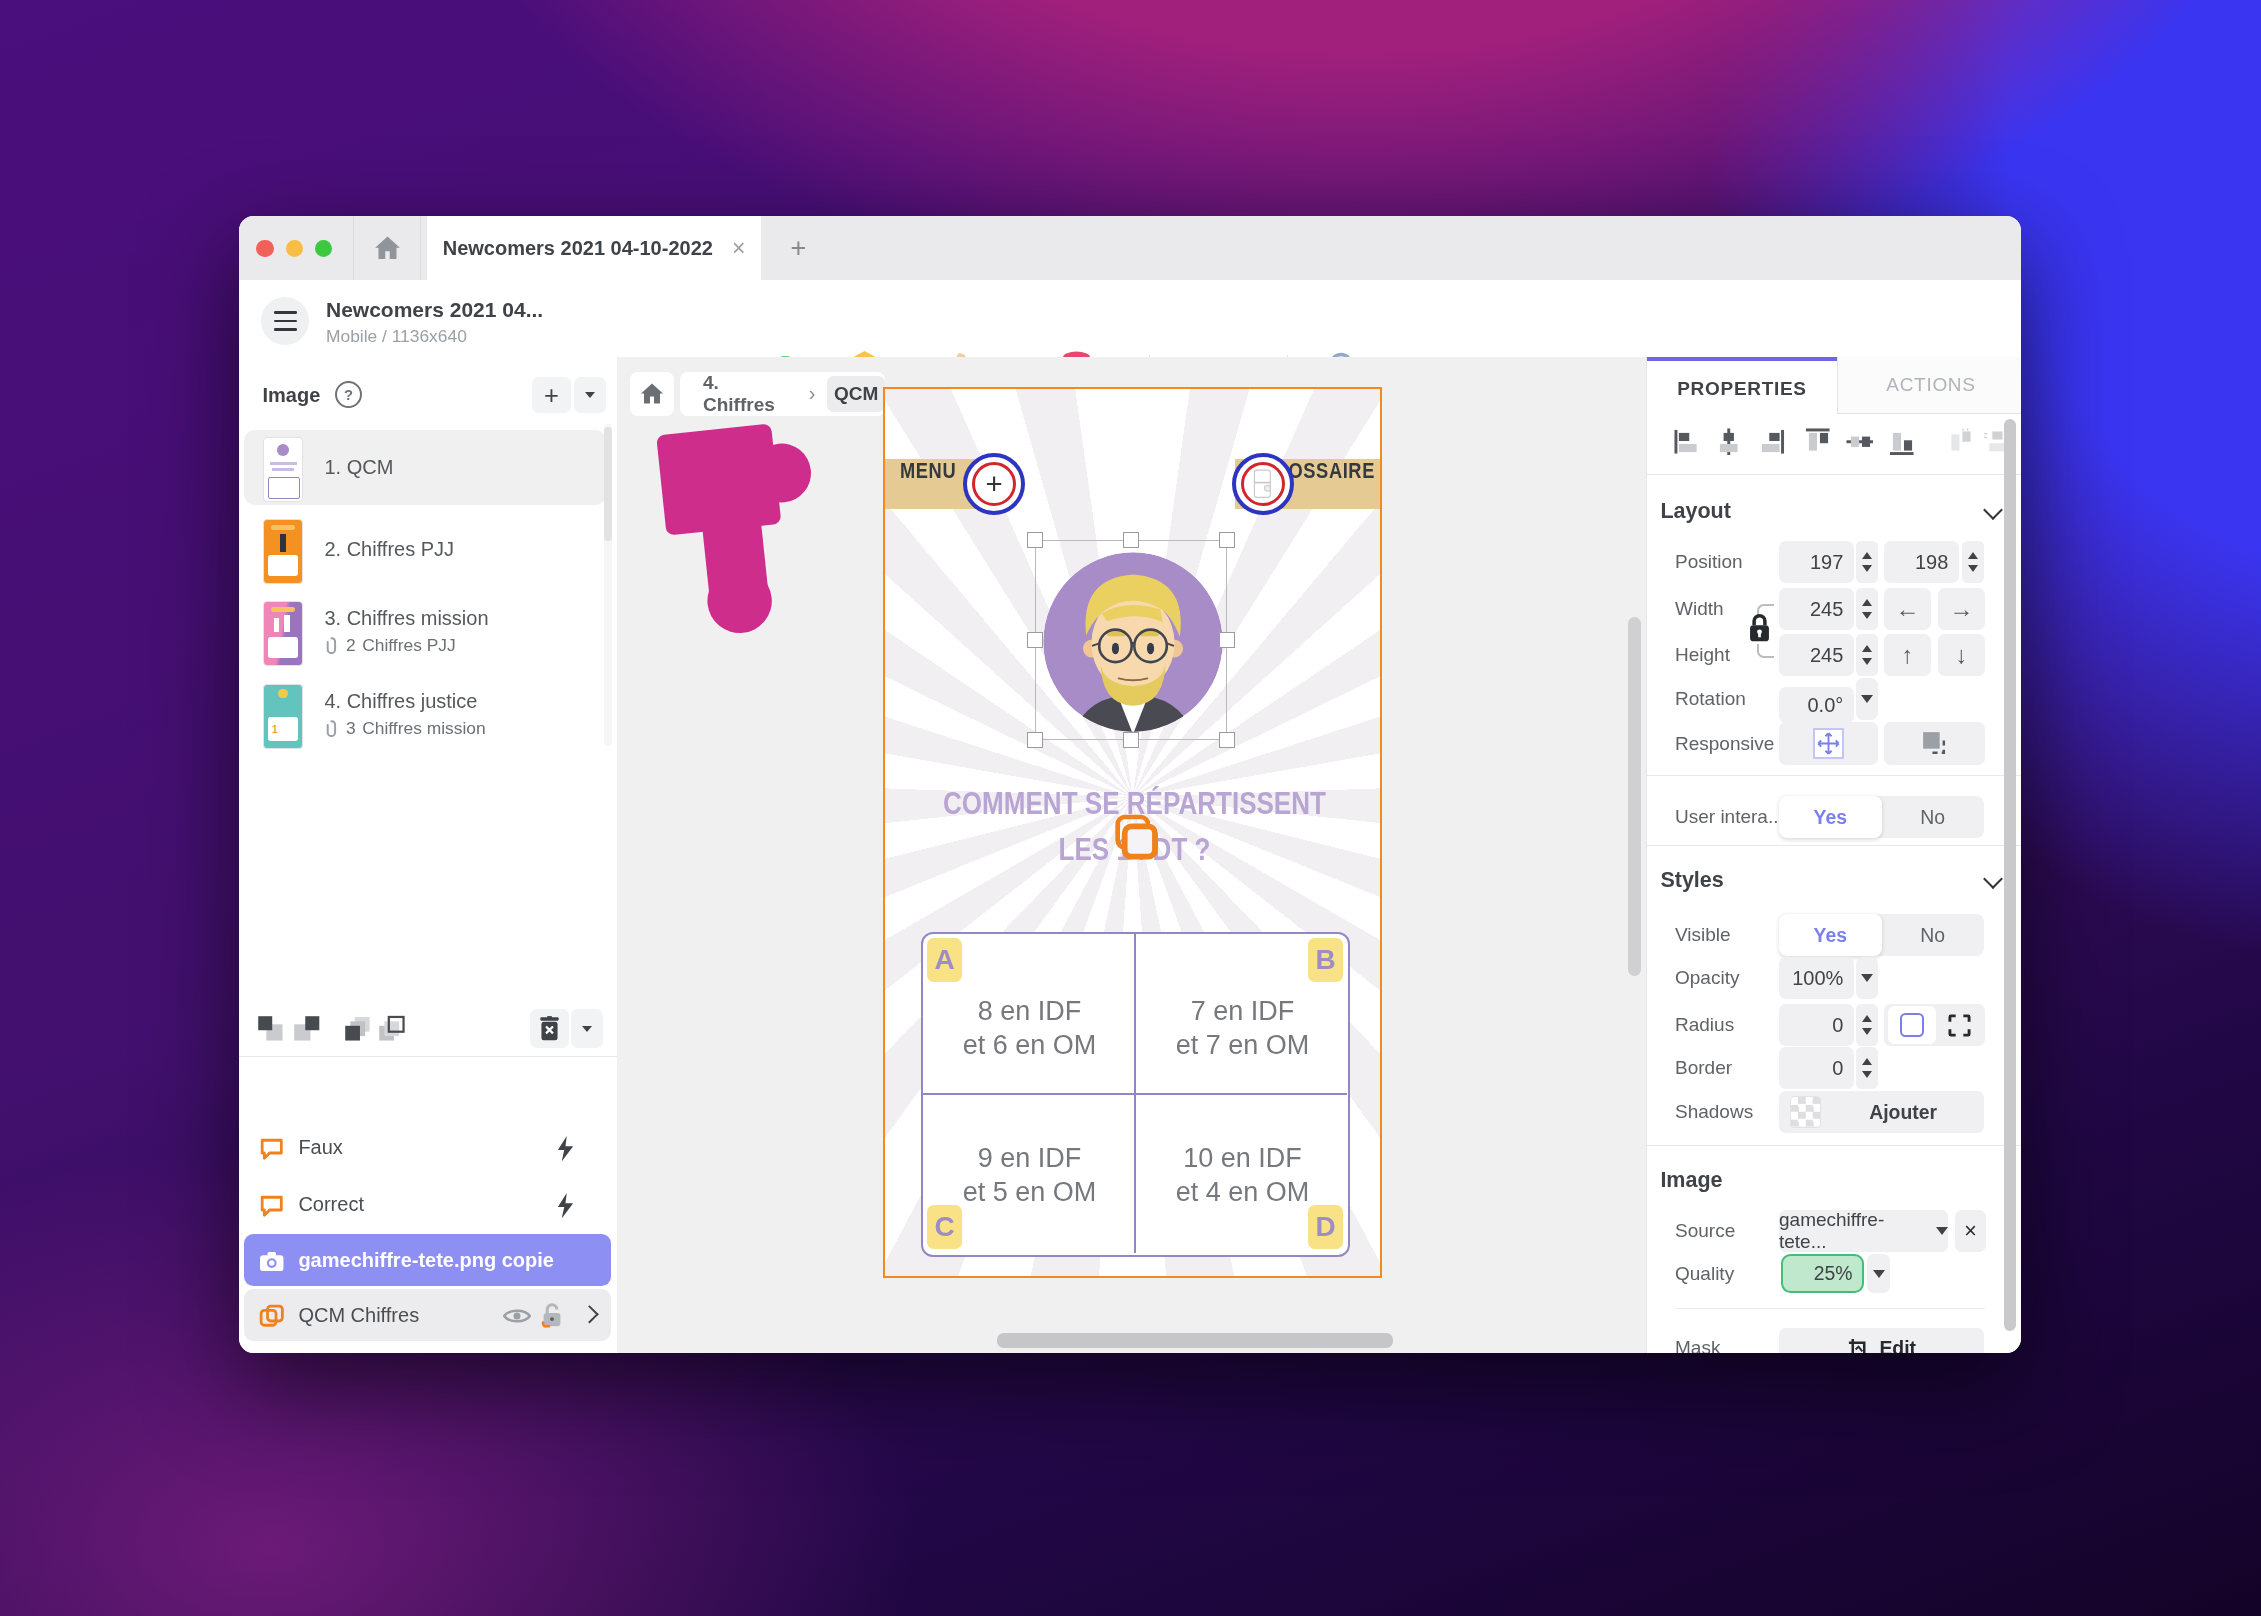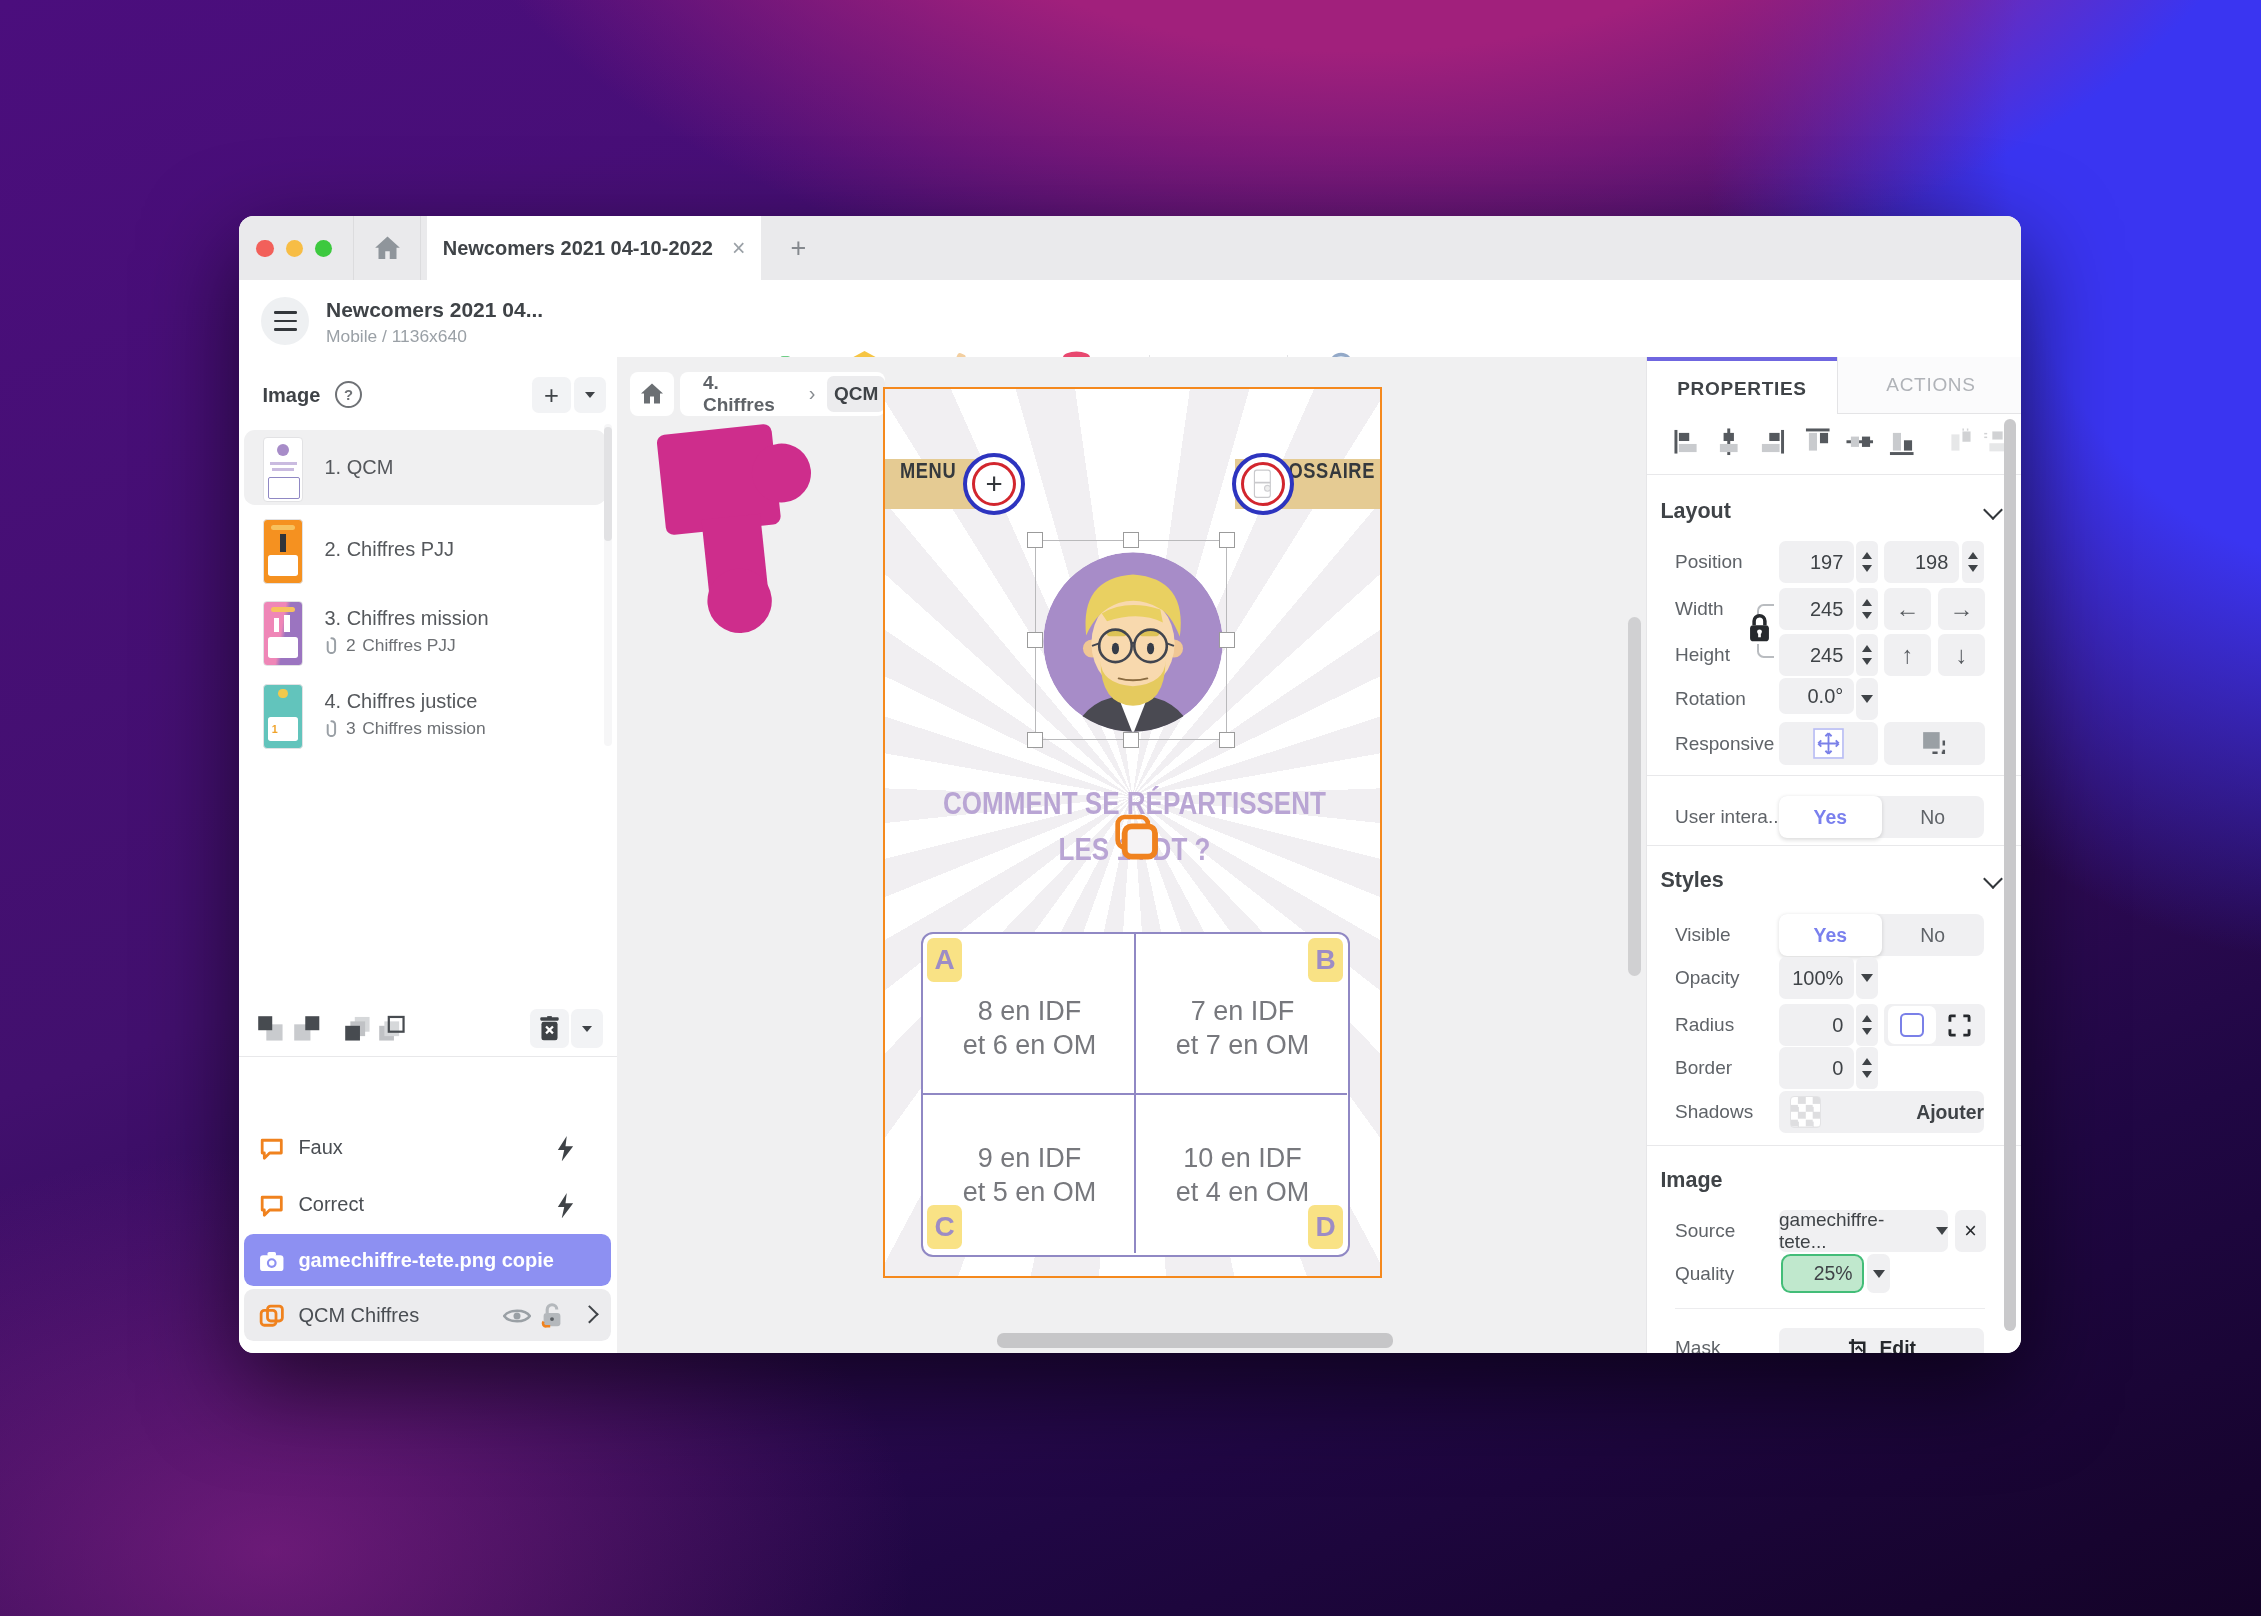--- a/index.html
+++ b/index.html
@@ -558,21 +558,21 @@
     <div class="abs lbl" style="left:28px;top:277px;height:42px">Height</div>
     <div class="abs field" style="left:132px;top:277px;width:75px;height:42px">245</div>
     <div class="abs spin" style="left:209px;top:277px;width:21.5px;height:42px">
         <i class="tri-u"></i>
         <i class="tri-d"></i>
       </div>
     <div class="abs ibtn" style="left:237px;top:277px;width:47px;height:42px;font-size:24px;color:#55595e">↑</div>
     <div class="abs ibtn" style="left:291px;top:277px;width:47px;height:42px;font-size:24px;color:#55595e">↓</div>
 
     <div class="abs lbl" style="left:28px;top:321px;height:42px">Rotation</div>
-    <div class="abs field" style="left:132px;top:321px;width:75px;height:36px">0.0°</div>
+    <div class="abs field" style="left:132px;top:330px;width:75px;height:36px">0.0°</div>
     <div class="abs ibtn" style="left:209px;top:321px;width:21.5px;height:42px">
         <div class="caret"></div>
       </div>
 
     <div class="abs lbl" style="left:28px;top:365px;height:43px">Responsive</div>
     <div class="abs ibtn" style="left:132px;top:365px;width:99px;height:43px">
       <svg width="31" height="31" viewBox="0 0 30 30">
         <rect x="1" y="1" width="28" height="28" fill="#fff" stroke="#b9bdf4" stroke-width="1.6"></rect>
         <path d="M15 5v20 M5 15h20 M15 5l-3 3m3-3 3 3 M15 25l-3-3m3 3 3-3 M5 15l3-3m-3 3 3 3 M25 15l-3-3m3 3-3 3" stroke="#7a80e8" stroke-width="1.8" fill="none"></path>
         </svg>
@@ -625,21 +625,21 @@
     </div>
 
     <div class="abs lbl" style="left:28px;top:690px;height:42px">Border</div>
     <div class="abs field" style="left:132px;top:690px;width:75px;height:42px">0</div>
     <div class="abs spin" style="left:209px;top:690px;width:21.5px;height:42px">
         <i class="tri-u"></i>
         <i class="tri-d"></i>
       </div>
 
     <div class="abs lbl" style="left:28px;top:734px;height:42px">Shadows</div>
-    <div class="abs ibtn" style="left:132px;top:734px;width:205px;height:42px;justify-content:space-between">
+    <div class="abs ibtn" style="left:132px;top:734px;width:205px;height:42px;justify-content:flex-start">
       <div class="checker" style="margin-left:10.7px"></div>
       <span style="margin-left:48px;font-size:19.4px;font-weight:700;color:#3f4347">Ajouter</span>
     </div>
     <div class="abs divh" style="left:0;top:788px;width:376px"></div>
 
     <div class="abs hdr" style="left:13.4px;top:811px">Image</div>
 
     <div class="abs lbl" style="left:28px;top:853px;height:42px">Source</div>
     <div class="abs ibtn" style="left:132px;top:853px;width:169px;height:42px;gap:12px">
       <span style="font-size:19px;font-weight:400;color:#3f4347">gamechiffre-tete...</span>

